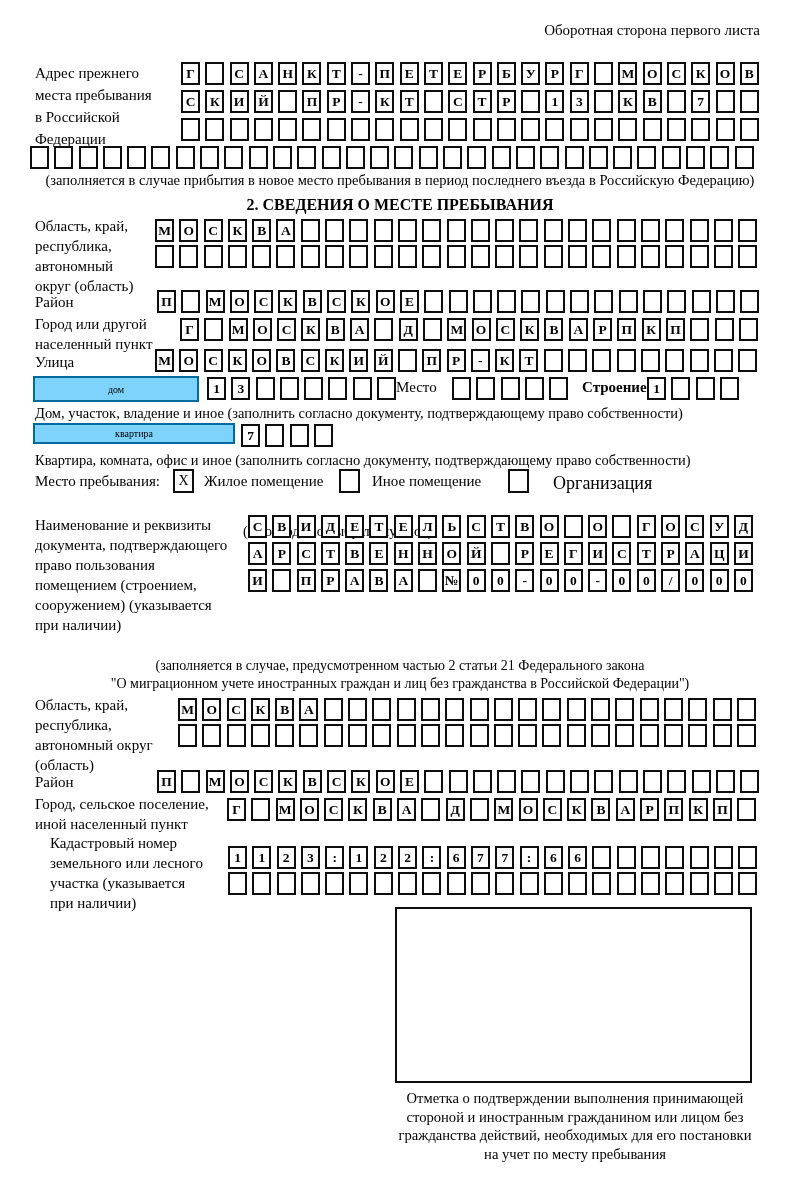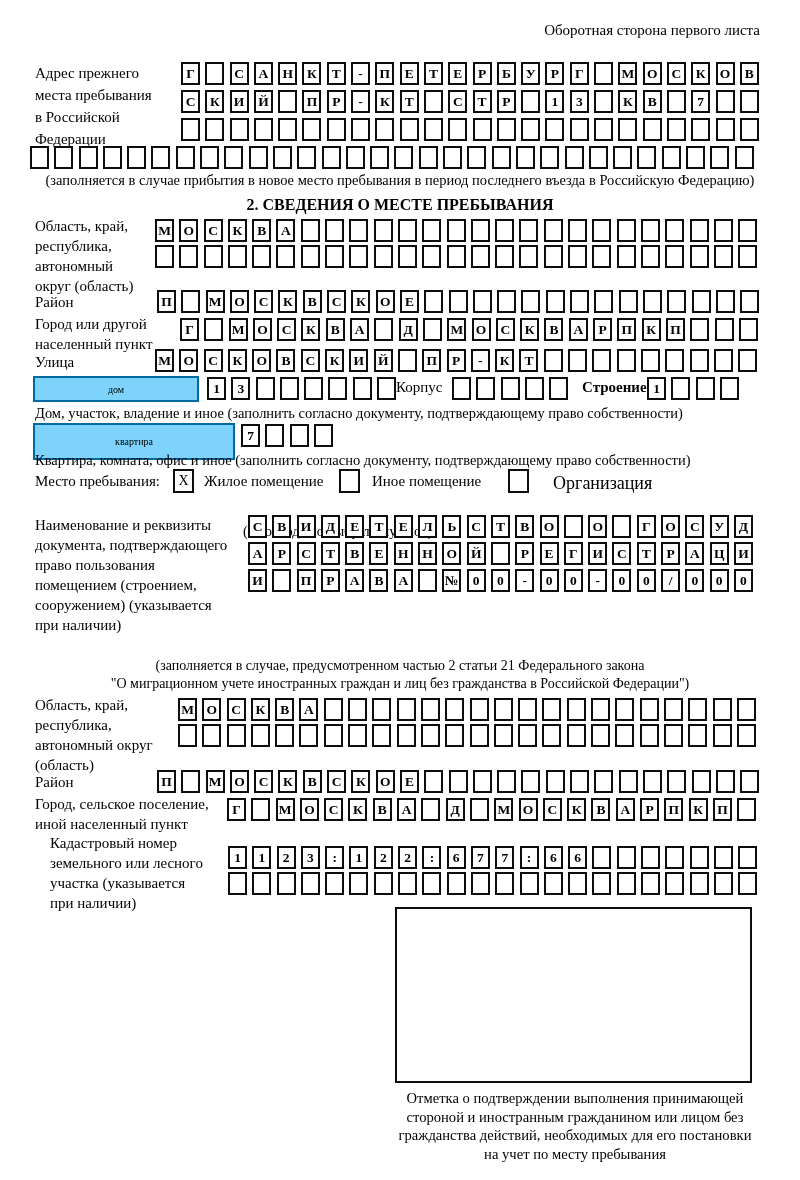--- a/index.html
+++ b/index.html
@@ -325,38 +325,38 @@
   <div class="cellrow" style="left:207px;top:377px;">
       <span class="cell">1</span>
       <span class="cell">3</span>
       <span class="cell"></span>
       <span class="cell"></span>
       <span class="cell"></span>
       <span class="cell"></span>
       <span class="cell"></span>
       <span class="cell"></span>
     </div>
-  <div class="abs" style="left:396px;top:379px;font-size:15px;">Корпус</div>
+  <div class="abs" style="left:396px;top:379px;font-size:15px;">Место</div>
   <div class="cellrow" style="left:452px;top:377px;">
       <span class="cell"></span>
       <span class="cell"></span>
       <span class="cell"></span>
       <span class="cell"></span>
       <span class="cell"></span>
     </div>
   <div class="abs" style="left:582px;top:379px;font-size:15px;font-weight:bold;">Строение</div>
   <div class="cellrow" style="left:647px;top:377px;">
       <span class="cell">1</span>
       <span class="cell"></span>
       <span class="cell"></span>
       <span class="cell"></span>
     </div>
   <div class="abs caption" style="left:35px;top:405px;">Дом, участок, владение и иное (заполнить согласно документу, подтверждающему право собственности)</div>
 
-  <div class="bigbox" style="left:33px;top:423px;width:202px;height:37px;">квартира</div>
+  <div class="bigbox" style="left:33px;top:423px;width:202px;height:21px;">квартира</div>
   <div class="cellrow" style="left:241px;top:424px;">
       <span class="cell">7</span>
       <span class="cell"></span>
       <span class="cell"></span>
       <span class="cell"></span>
     </div>
   <div class="abs caption" style="left:35px;top:452px;">Квартира, комната, офис и иное (заполнить согласно документу, подтверждающему право собственности)</div>
 
   <div class="abs" style="left:35px;top:473px;font-size:15px;">Место пребывания:</div>
   <div class="cbox" style="left:173px;top:469px;">X</div>

